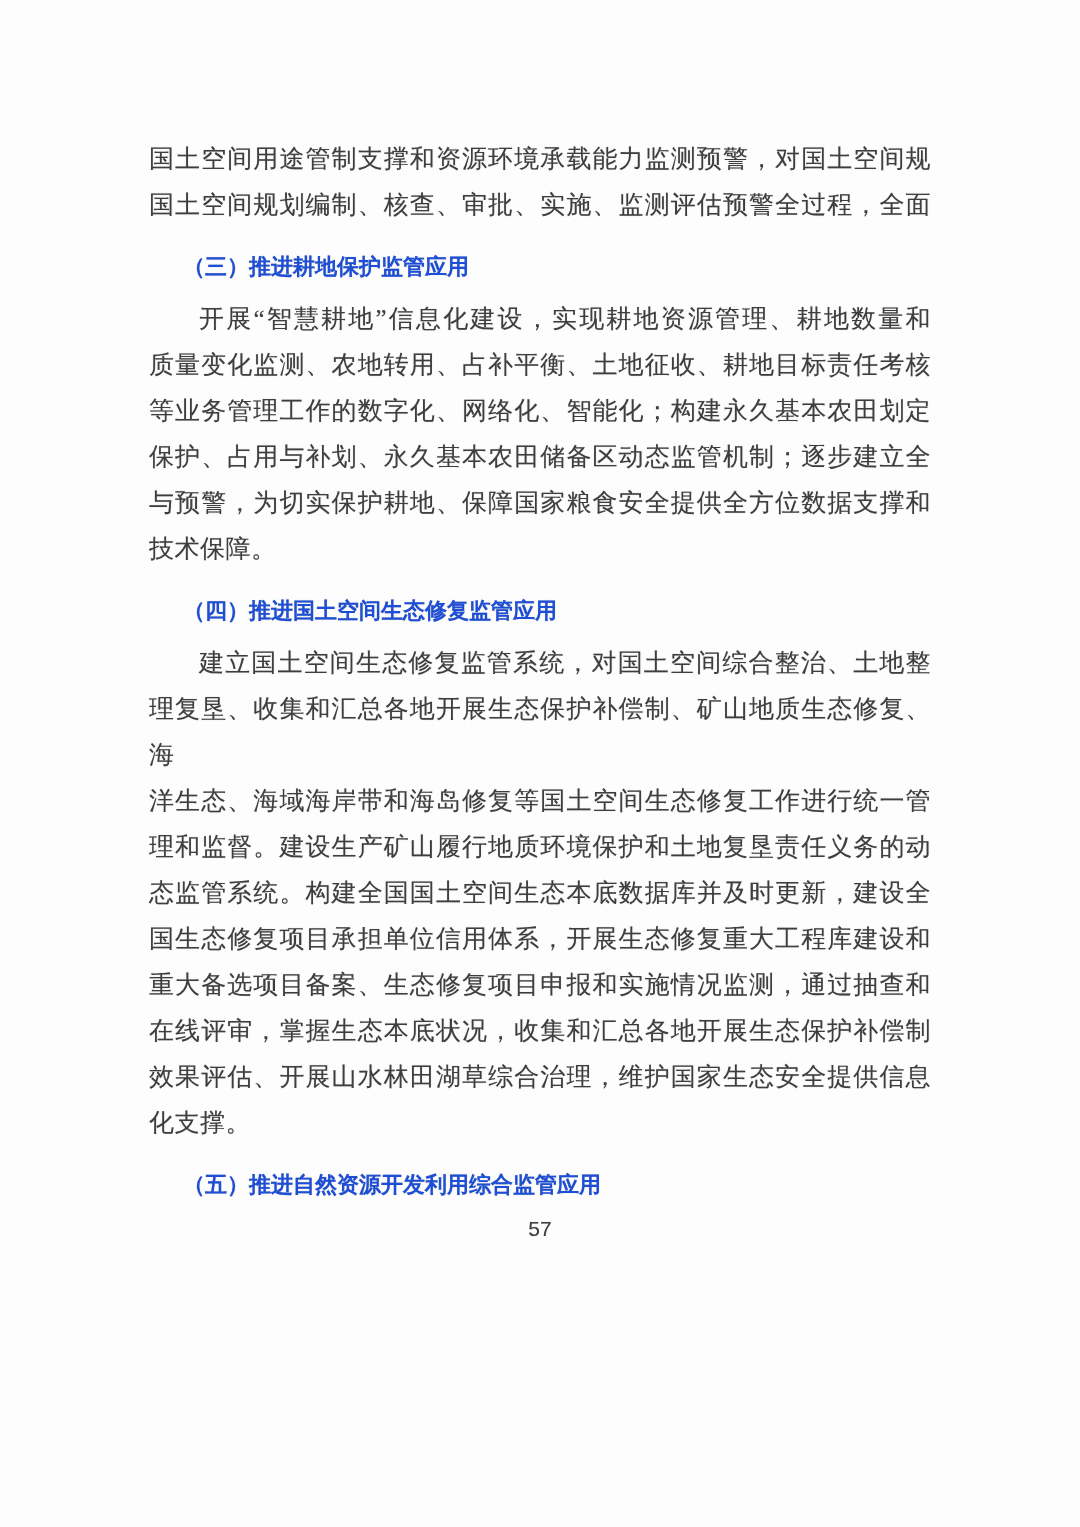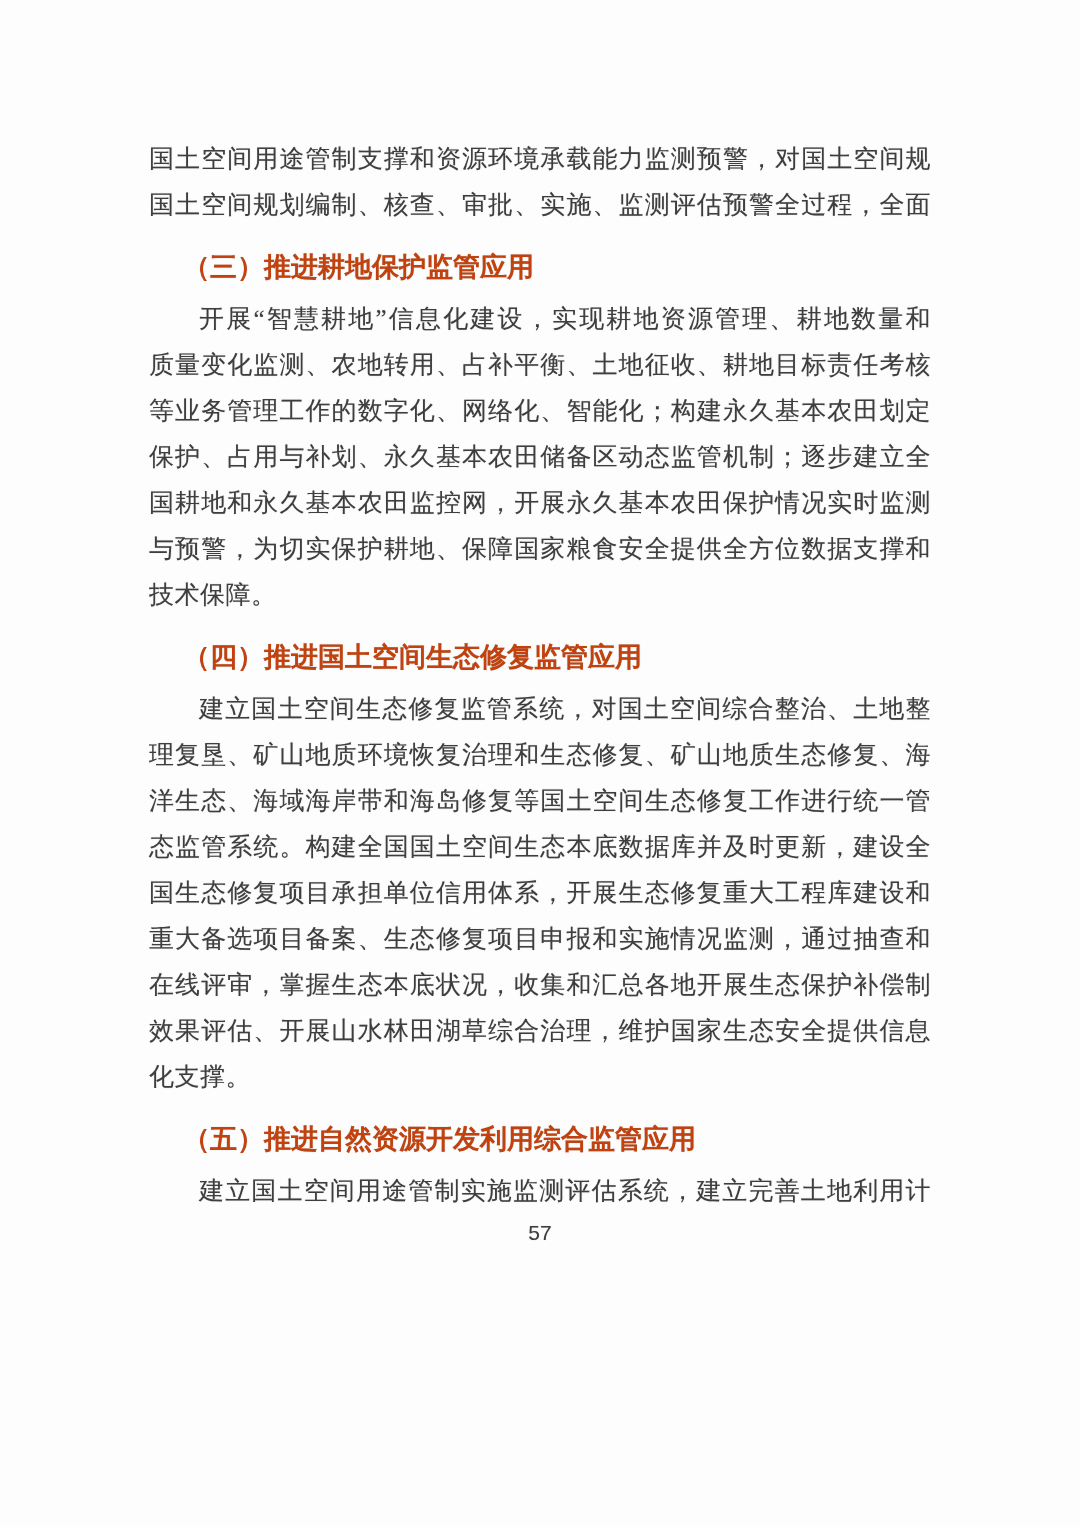--- a/index.html
+++ b/index.html
@@ -34,23 +34,23 @@
   .line.fill {
     white-space: normal;
     text-align-last: justify;
   }
   .line.indent {
     text-indent: 2em;
   }
   .heading {
     font-family: "Liberation Sans", sans-serif;
     font-weight: 700;
-    font-size: 27px;
+    font-size: 22px;
     line-height: 46px;
-    color: #c2410c;
+    color: #1d4ed8;
     padding-left: 34px;
     margin-top: 16px;
     margin-bottom: 6px;
     text-shadow: 0 0 1px rgba(40,40,40,0.35);
   }
   .paragraph {
     margin: 0;
   }
   .page-number {
     font-family: Liberation Sans, sans-serif;
@@ -71,35 +71,32 @@
   <div class="paragraph">
         <div class="line fill">国土空间用途管制支撑和资源环境承载能力监测预警，对国土空间规</div>
         <div class="line fill">国土空间规划编制、核查、审批、实施、监测评估预警全过程，全面</div>
       </div>
       <div class="heading">（三）推进耕地保护监管应用</div>
       <div class="paragraph">
         <div class="line fill indent">开展“智慧耕地”信息化建设，实现耕地资源管理、耕地数量和</div>
         <div class="line fill">质量变化监测、农地转用、占补平衡、土地征收、耕地目标责任考核</div>
         <div class="line fill">等业务管理工作的数字化、网络化、智能化；构建永久基本农田划定</div>
         <div class="line fill">保护、占用与补划、永久基本农田储备区动态监管机制；逐步建立全</div>
-        <div class="line fill">国耕地和永久基本农田监控网，开展永久基本农田保护情况实时监测</div>
         <div class="line fill">与预警，为切实保护耕地、保障国家粮食安全提供全方位数据支撑和</div>
         <div class="line">技术保障。</div>
       </div>
       <div class="heading">（四）推进国土空间生态修复监管应用</div>
       <div class="paragraph">
         <div class="line fill indent">建立国土空间生态修复监管系统，对国土空间综合整治、土地整</div>
-        <div class="line fill">理复垦、矿山地质环境恢复治理和生态修复、矿山地质生态修复、海</div>
+        <div class="line fill">理复垦、收集和汇总各地开展生态保护补偿制、矿山地质生态修复、海</div>
         <div class="line fill">洋生态、海域海岸带和海岛修复等国土空间生态修复工作进行统一管</div>
+        <div class="line fill">理和监督。建设生产矿山履行地质环境保护和土地复垦责任义务的动</div>
         <div class="line fill">态监管系统。构建全国国土空间生态本底数据库并及时更新，建设全</div>
         <div class="line fill">国生态修复项目承担单位信用体系，开展生态修复重大工程库建设和</div>
         <div class="line fill">重大备选项目备案、生态修复项目申报和实施情况监测，通过抽查和</div>
         <div class="line fill">在线评审，掌握生态本底状况，收集和汇总各地开展生态保护补偿制</div>
         <div class="line fill">效果评估、开展山水林田湖草综合治理，维护国家生态安全提供信息</div>
         <div class="line">化支撑。</div>
       </div>
       <div class="heading">（五）推进自然资源开发利用综合监管应用</div>
-      <div class="paragraph">
-        <div class="line fill indent">建立国土空间用途管制实施监测评估系统，建立完善土地利用计</div>
-      </div>
     </div>
   <div class="page-number">57</div>
 </div>
 
 </body></html>

